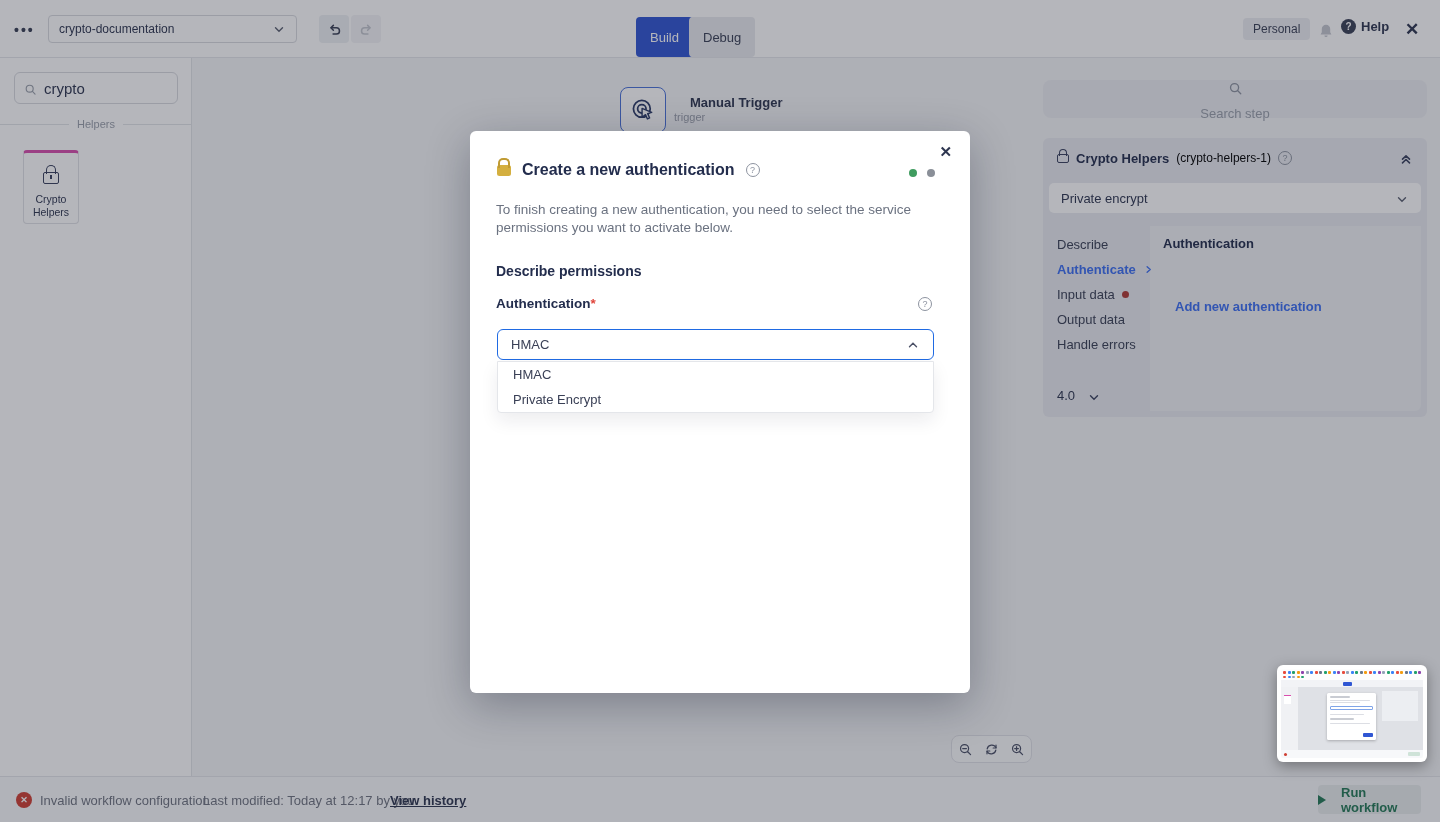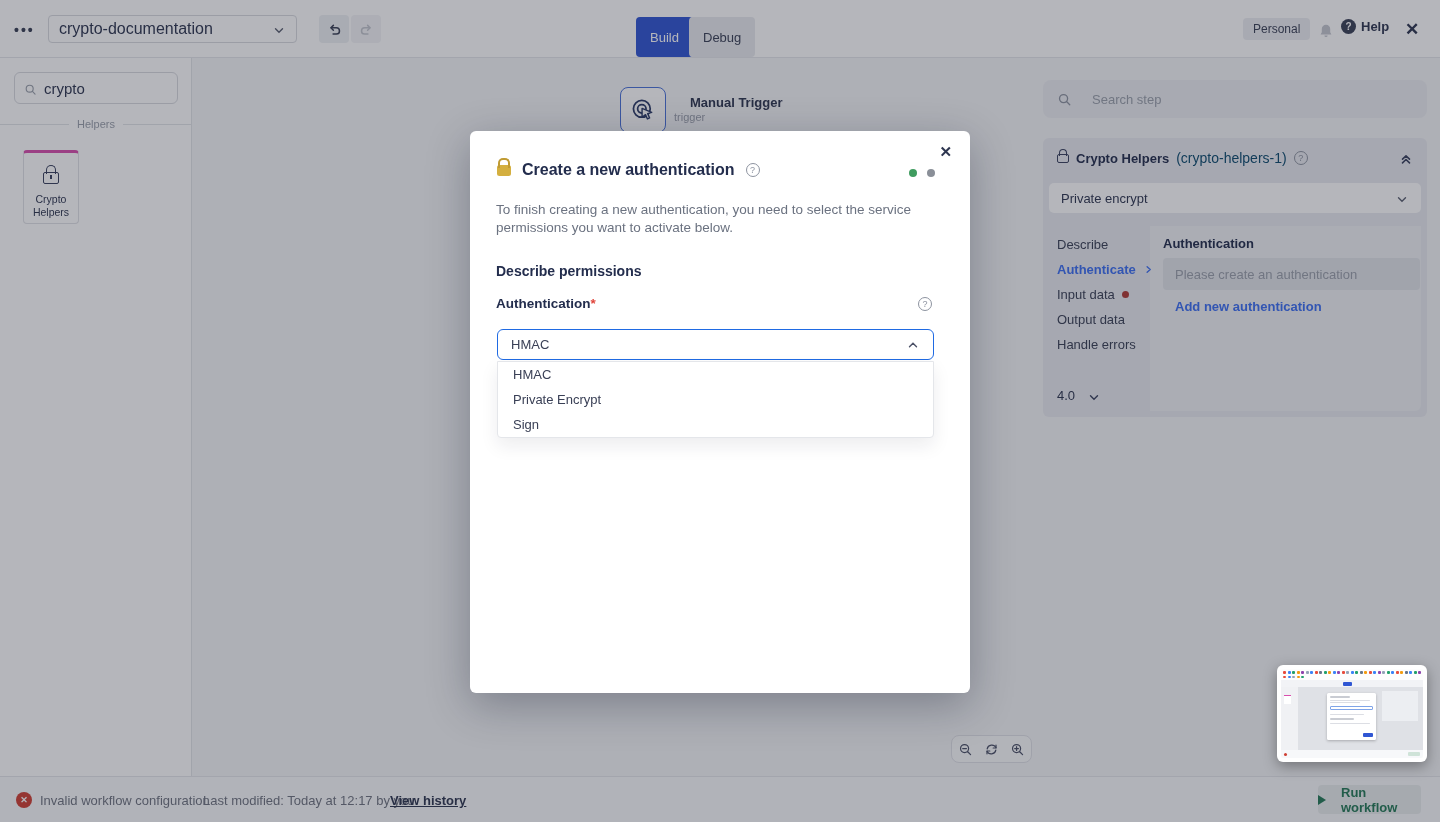--- a/index.html
+++ b/index.html
@@ -7,21 +7,21 @@
     --accent-blue:#3056d3; --link-blue:#3d6ff2; --select-border:#1f6ae3;
     --tile-accent:#d94fae; --green-dot:#3f9c5f; --error-red:#cf3f33;
     --run-green:#257a57; --lock-gold:#d4af3f; --ink:#2e3650; --muted:#6f7480;
   }
   body { font-family:"Liberation Sans", sans-serif; background:#888; }
   #app { position:relative; width:1440px; height:822px; overflow:hidden; background:#f5f6f8; }
 
   
   .topbar { position:absolute; left:0; top:0; width:1440px; height:58px; background:#fff; border-bottom:1px solid #e4e6ea; z-index:10; }
   .dots-menu { position:absolute; left:14px; top:22px; width:22px; height:14px; color:#3a4056; letter-spacing:2px; font-size:14px; font-weight:bold; cursor:pointer; }
-  .wf-select { position:absolute; left:48px; top:15px; width:249px; height:28px; border:1px solid #d8dadf; border-radius:4px; background:#fff; display:flex; align-items:center; padding:0 10px; font-size:16px; color:#2e3650; }
+  .wf-select { position:absolute; left:48px; top:15px; width:249px; height:28px; border:1px solid #d8dadf; border-radius:4px; background:#fff; display:flex; align-items:center; padding:0 10px; font-size:12px; color:#2e3650; }
   .wf-select .chev { margin-left:auto; color:#5a6070; }
   .icon-btn { position:absolute; top:15px; width:30px; height:28px; border-radius:4px; background:#eef0f3; display:flex; align-items:center; justify-content:center; color:#3a4056; }
   .icon-btn.disabled { color:#c2c5cd; background:#f3f4f6; }
   .seg { position:absolute; top:17px; height:40px; border-radius:4px; display:flex; align-items:center; justify-content:center; font-size:13px; padding:0 14px; }
   .seg.build { left:636px; background:var(--accent-blue); color:#fff; }
   .seg.debug { left:689px; background:#e9ebef; color:#3a4056; }
   .chip { position:absolute; top:18px; height:22px; border-radius:4px; background:#eceef2; color:#3a4056; font-size:12px; display:flex; align-items:center; padding:0 10px; }
   .bell { position:absolute; left:1318px; top:21px; width:16px; height:16px; color:#c3c6ce; }
   .help-wrap { position:absolute; left:1341px; top:19px; display:flex; align-items:center; gap:5px; font-size:13px; color:#2e3650; font-weight:bold; }
   .qmark-filled { width:15px; height:15px; border-radius:50%; background:#3a4056; color:#fff; font-size:10px; font-weight:bold; display:flex; align-items:center; justify-content:center; }
@@ -45,27 +45,27 @@
   .lock-sm::before { content:""; position:absolute; width:6px; height:6px; border:1.3px solid #39415e; border-bottom:none; border-radius:4px 4px 0 0; top:-6px; left:1.2px; }
   .lock-gold { width:14px; height:11px; background:var(--lock-gold); border-radius:2.5px; position:relative; }
   .lock-gold::before { content:""; position:absolute; width:8px; height:8px; border:2px solid #c09b33; border-bottom:none; border-radius:5px 5px 0 0; top:-7px; left:1px; }
 
   
   .node { position:absolute; left:620px; top:87px; width:46px; height:46px; background:#fff; border:1.5px solid #4a72d8; border-radius:8px; display:flex; align-items:center; justify-content:center; z-index:4; }
   .node-title { position:absolute; left:674px; top:95px; font-size:13px; font-weight:bold; color:#2e3650; z-index:4;margin-left:16px; }
   .node-sub { position:absolute; left:674px; top:111px; font-size:11px; color:#9aa0ab; z-index:4; }
 
   
-  .rp-search { position:absolute; left:1043px; top:80px; width:384px; height:38px; background:#eceef2; border-radius:8px; display:flex; align-items:center; gap:20px; padding:0 14px; z-index:5; }
+  .rp-search { position:absolute; left:1043px; top:80px; width:384px; height:38px; background:#eceef2; border-radius:8px; display:flex; align-items:center; gap:10px; padding:0 14px; z-index:5;flex-direction:column; }
   .rp-search .mag { color:#8d93a0; }
   .rp-search span { font-size:13px; color:#9aa0ab; }
   .step-panel { position:absolute; left:1043px; top:138px; width:384px; height:279px; background:#e9ebf0; border-radius:6px; z-index:5; }
   .sp-head { position:absolute; left:14px; top:10px; width:356px; height:20px; display:flex; align-items:center; gap:7px; }
   .sp-title { font-size:13px; font-weight:bold; color:#232d4d; }
-  .sp-id { font-size:14px; color:#0c4a6e; }
+  .sp-id { font-size:12px; color:#000000; }
   .qmark-outline { width:14px; height:14px; border-radius:50%; border:1.2px solid #8d93a0; color:#8d93a0; font-size:9px; display:flex; align-items:center; justify-content:center; }
   .collapse { margin-left:auto; color:#39415e; }
   .sp-select { position:absolute; left:6px; top:45px; width:372px; height:30px; background:#fff; border-radius:5px; display:flex; align-items:center; padding:0 12px; font-size:13px; color:#2e3650; }
   .sp-select .chev { margin-left:auto; color:#5a6070; }
   .sp-content { position:absolute; left:107px; top:88px; width:271px; height:185px; background:#f0f2f5; border-radius:0 0 6px 0; }
   .ptabs { position:absolute; left:14px; top:94px; width:92px; }
   .ptab { display:flex; align-items:center; gap:7px; font-size:13px; color:#3a4056; height:25px; cursor:pointer; }
   .ptab.active { color:var(--link-blue); font-weight:bold; }
   .tab-chev { display:flex; color:var(--link-blue); }
   .tab-dot { width:7px; height:7px; border-radius:50%; background:#b03a35; }
@@ -275,23 +275,20 @@
     <div class="ver">
       <span>4.0</span>
       <span class="chev">
         <svg width="14" height="14" viewBox="0 0 16 16" fill="none" stroke="currentColor" stroke-width="1.6" stroke-linecap="round">
             <path d="M4 6.5 8 10.5 12 6.5"></path>
           </svg>
       </span>
     </div>
   </div>
   <div class="sp-c-head">Authentication</div>
-  <div class="sp-input">
-    <span>Please create an authentication</span>
-  </div>
   <div class="sp-link">Add new authentication</div>
 
   <div class="zoomctl">
     <span>
       <svg width="15" height="15" viewBox="0 0 16 16" fill="none" stroke="currentColor" stroke-width="1.3" stroke-linecap="round">
           <circle cx="7" cy="7" r="4.3"></circle>
           <path d="M10.4 10.4 13.4 13.4"></path>
           <path d="M5 7 H9"></path>
         </svg>
     </span>
@@ -347,21 +344,20 @@
       <span>HMAC</span>
       <span class="chev">
         <svg width="14" height="14" viewBox="0 0 16 16" fill="none" stroke="currentColor" stroke-width="1.6" stroke-linecap="round">
             <path d="M4 10 8 6 12 10"></path>
           </svg>
       </span>
     </div>
     <div class="m-list">
         <div class="m-opt">HMAC</div>
         <div class="m-opt">Private Encrypt</div>
-        <div class="m-opt">Sign</div>
       </div>
   </div>
 
   <div class="pip">
     <div class="pip-screen">
       <div class="pip-bm">
           <i style="background: rgb(231, 76, 60);"></i>
           <i style="background: rgb(59, 130, 246);"></i>
           <i style="background: rgb(34, 160, 107);"></i>
           <i style="background: rgb(243, 156, 18);"></i>

